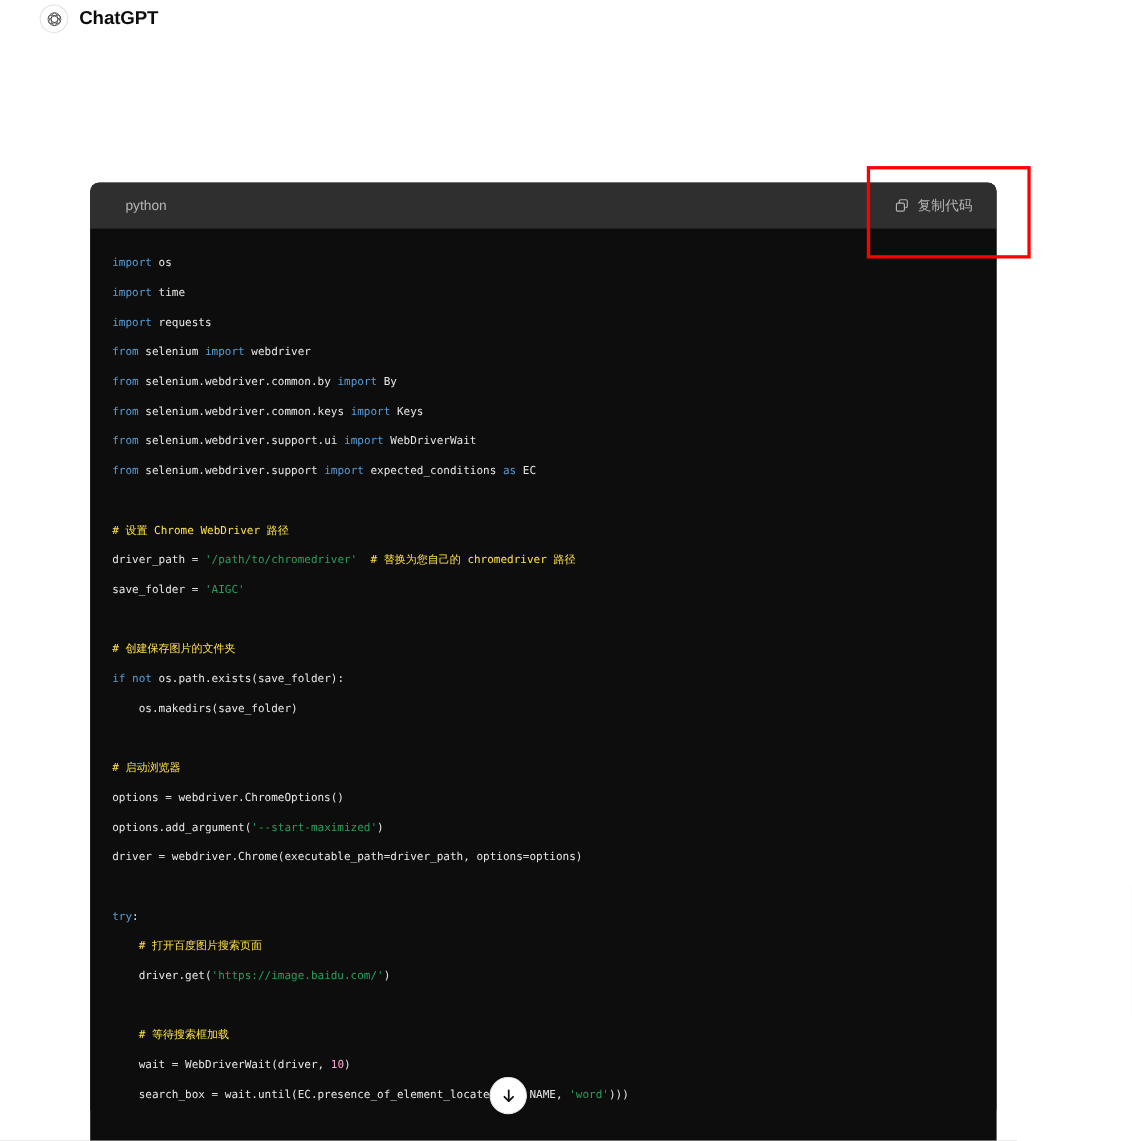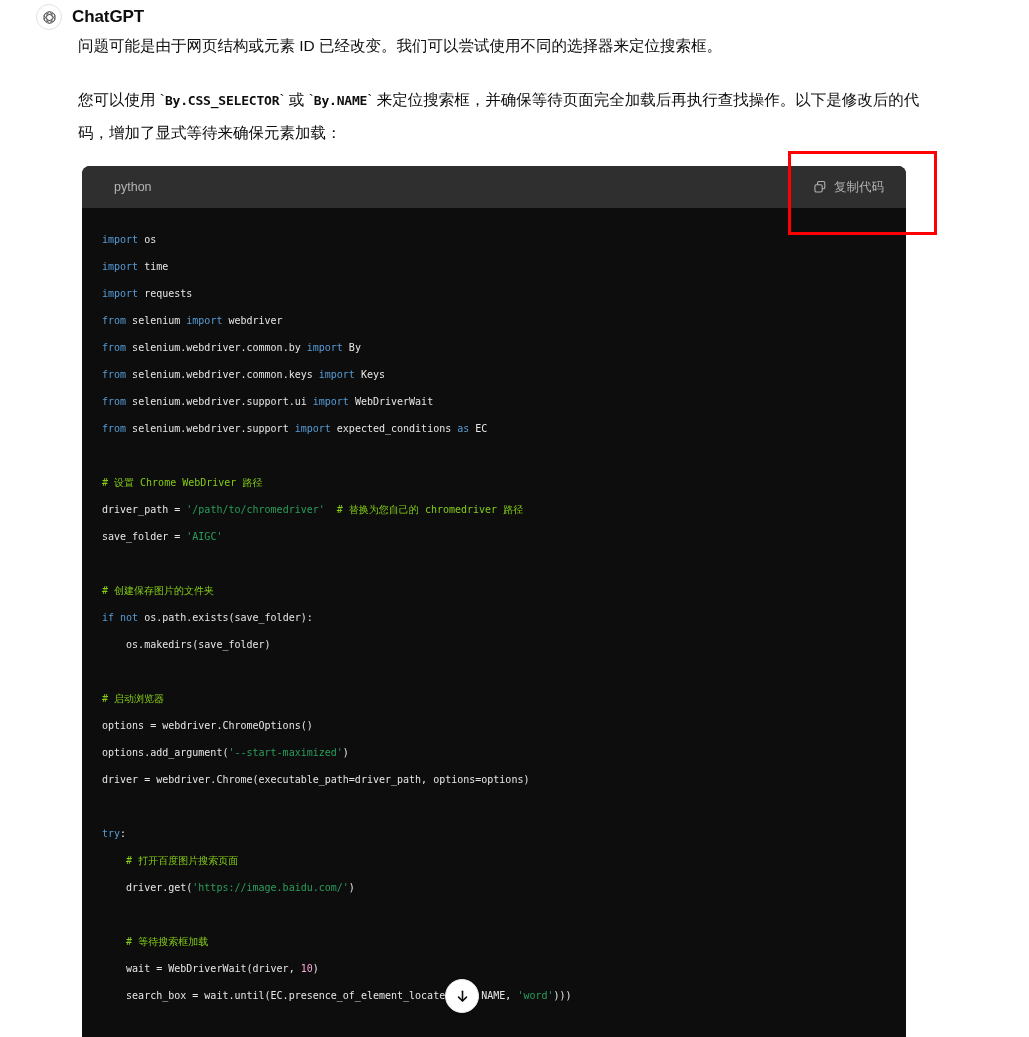--- a/index.html
+++ b/index.html
@@ -109,21 +109,21 @@
     color: #e6e6e6;
   }
   .code-line {
     padding: 0 20px;
     min-height: 27px;
   }
 
   
   .kw   { color: #569cd6; }
   .str  { color: #2a9d5c; }
-  .cmt  { color: #84cc16; }
+  .cmt  { color: #fde047; }
   .num  { color: #f9a8d4; }
   .plain{ color: #e6e6e6; }
 
   
   .annotation-box {
     position: absolute;
     left: 788px;
     top: 151px;
     width: 149px;
     height: 84px;
@@ -160,24 +160,20 @@
       <svg width="17" height="17" viewBox="0 0 24 24" fill="none" stroke="#4a4a4a" stroke-width="1.1">
         <circle cx="12" cy="12" r="8.2"></circle>
         <ellipse cx="12" cy="12" rx="8.2" ry="4" transform="rotate(30 12 12)"></ellipse>
         <ellipse cx="12" cy="12" rx="8.2" ry="4" transform="rotate(90 12 12)"></ellipse>
         <ellipse cx="12" cy="12" rx="8.2" ry="4" transform="rotate(150 12 12)"></ellipse>
       </svg>
     </span>
     <span class="assistant-name">ChatGPT</span>
   </div>
 
-  <div class="prose">
-    <p>问题可能是由于网页结构或元素 ID 已经改变。我们可以尝试使用不同的选择器来定位搜索框。</p>
-    <p><span>您可以使用 `</span><code class="inline">By.CSS_SELECTOR</code><span>` 或 `</span><code class="inline">By.NAME</code><span>` 来定位搜索框，并确保等待页面完全加载后再执行查找操作。以下是修改后的代码，增加了显式等待来确保元素加载：</span></p>
-  </div>
 
   <div class="code-block">
     <div class="code-header">
       <span class="code-lang">python</span>
       <button class="copy-button">
         <span>
           <svg width="14" height="14" viewBox="0 0 16 16" fill="none" stroke="#b4b4b4" stroke-width="1.2">
             <rect x="5.2" y="1.8" width="8.3" height="8.3" rx="1.6"></rect>
             <rect x="2.2" y="5.4" width="8.3" height="8.3" rx="1.6" fill="#2f2f2f"></rect>
           </svg>

